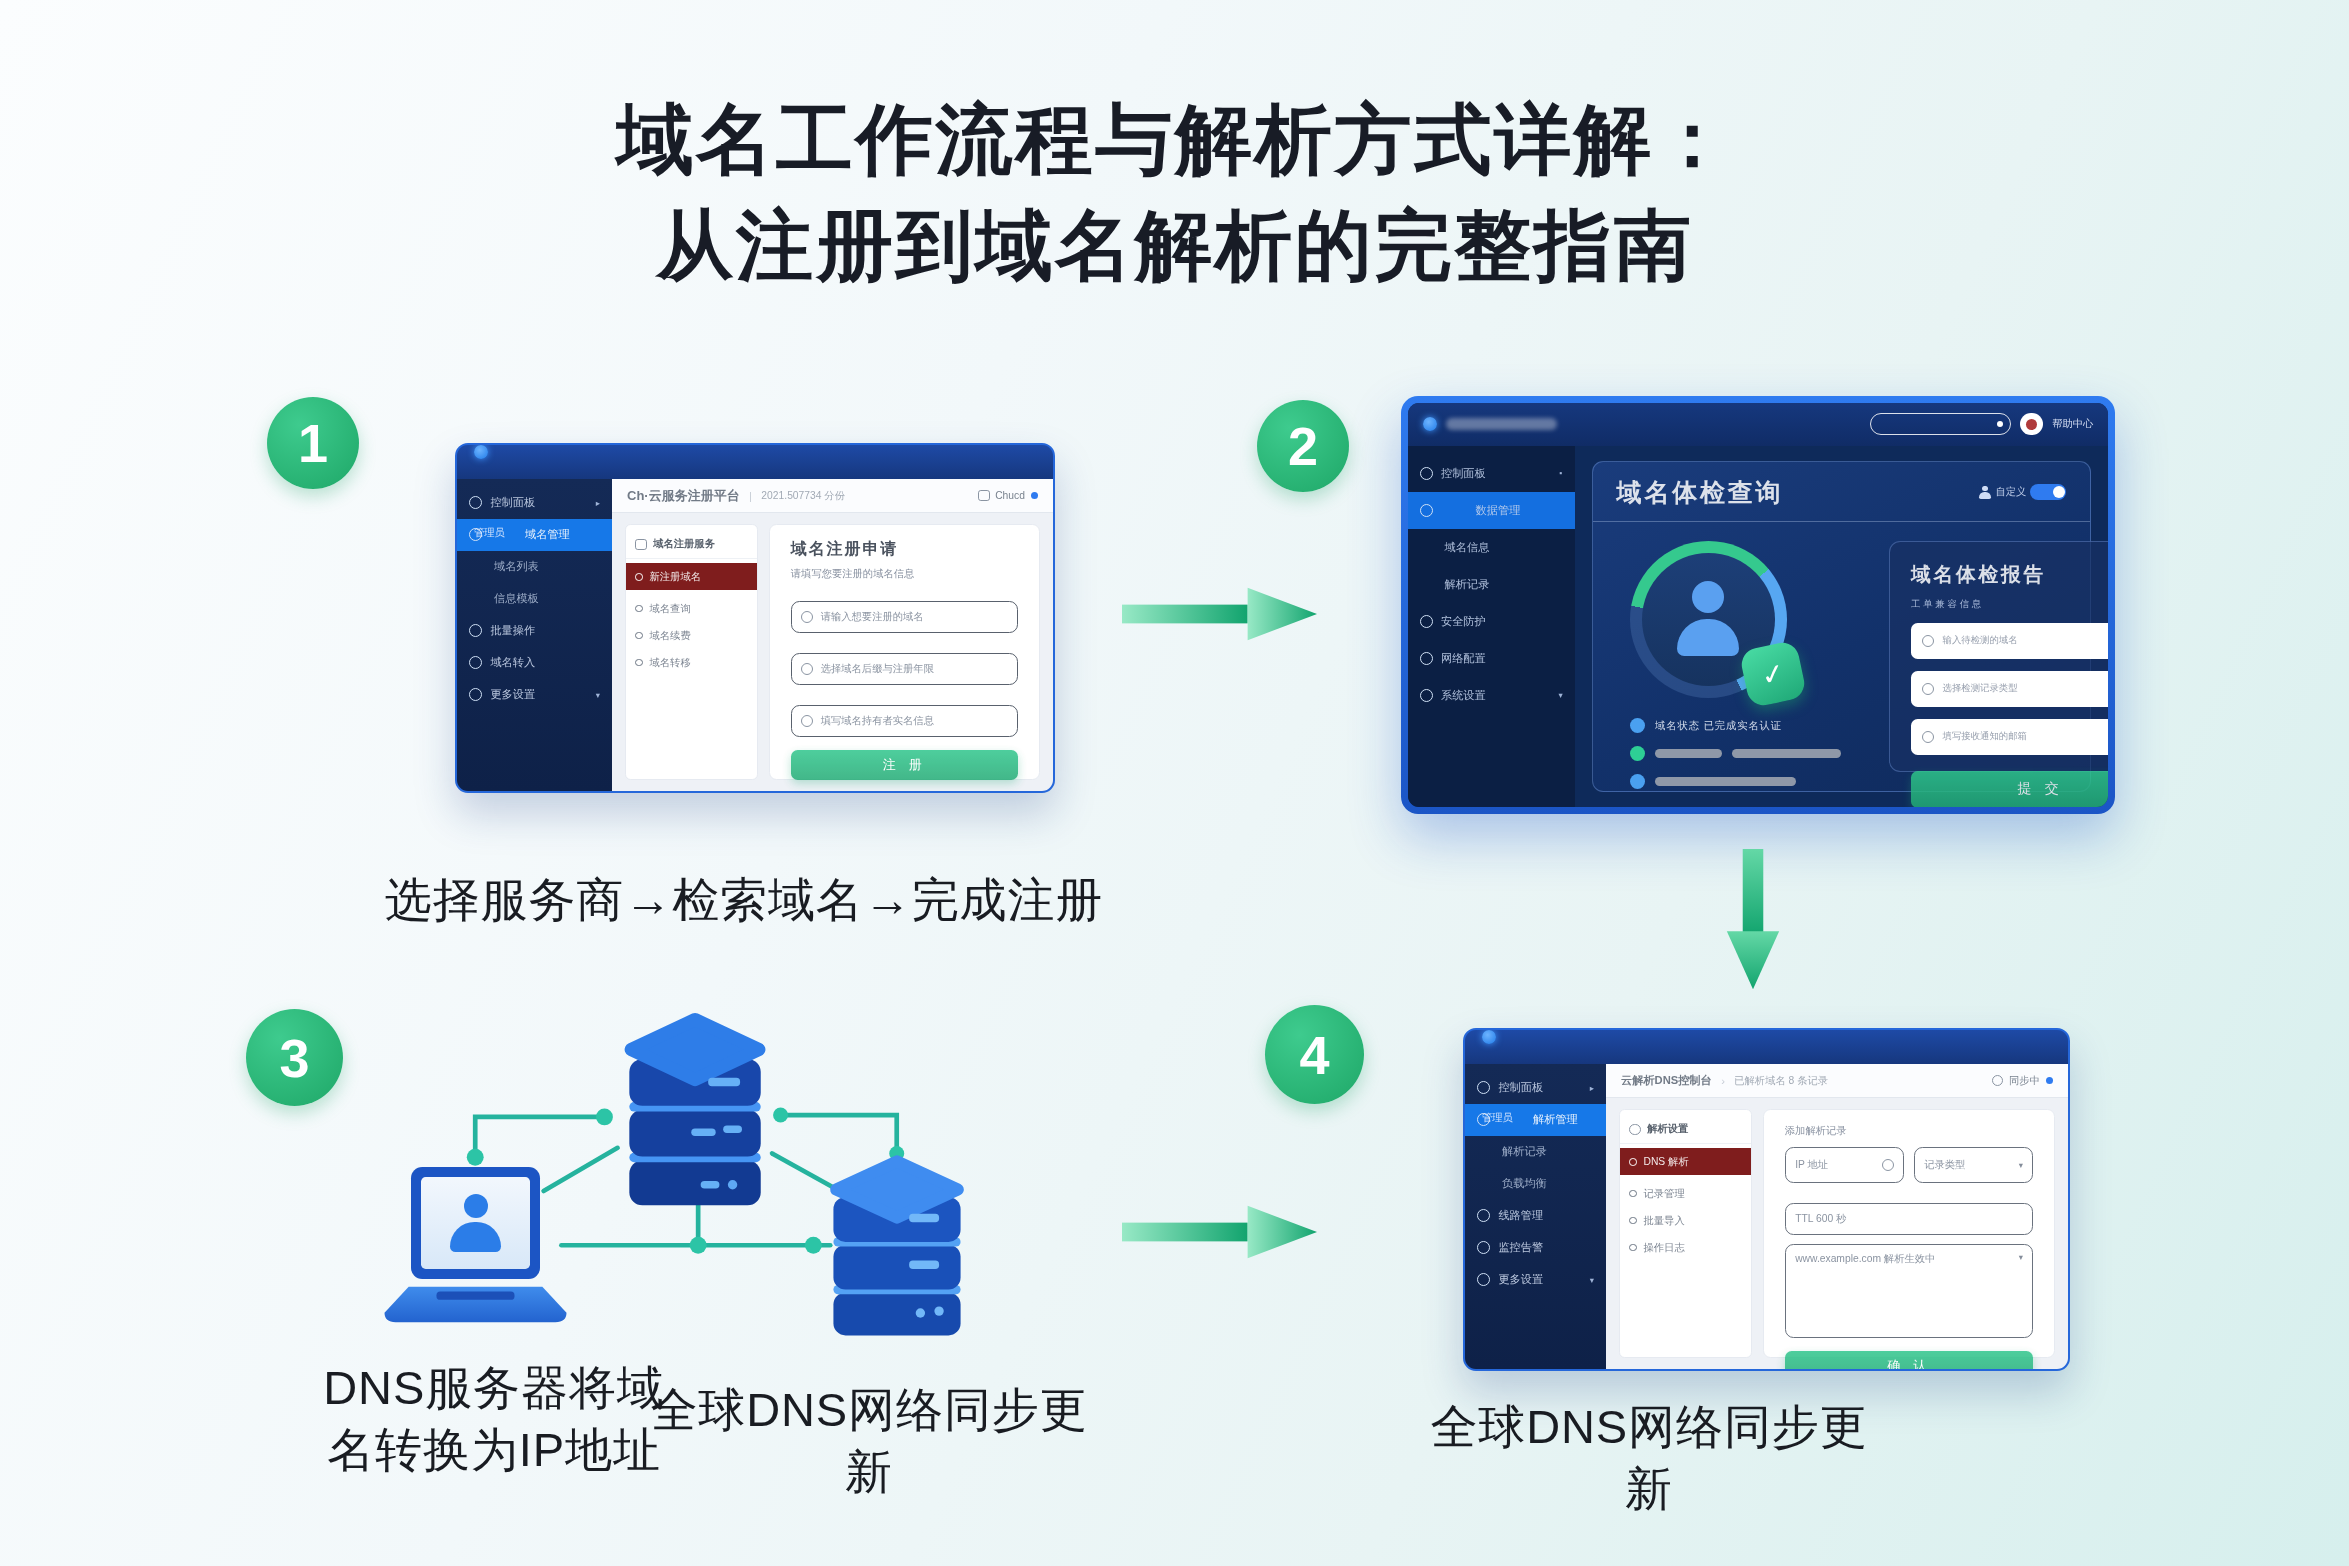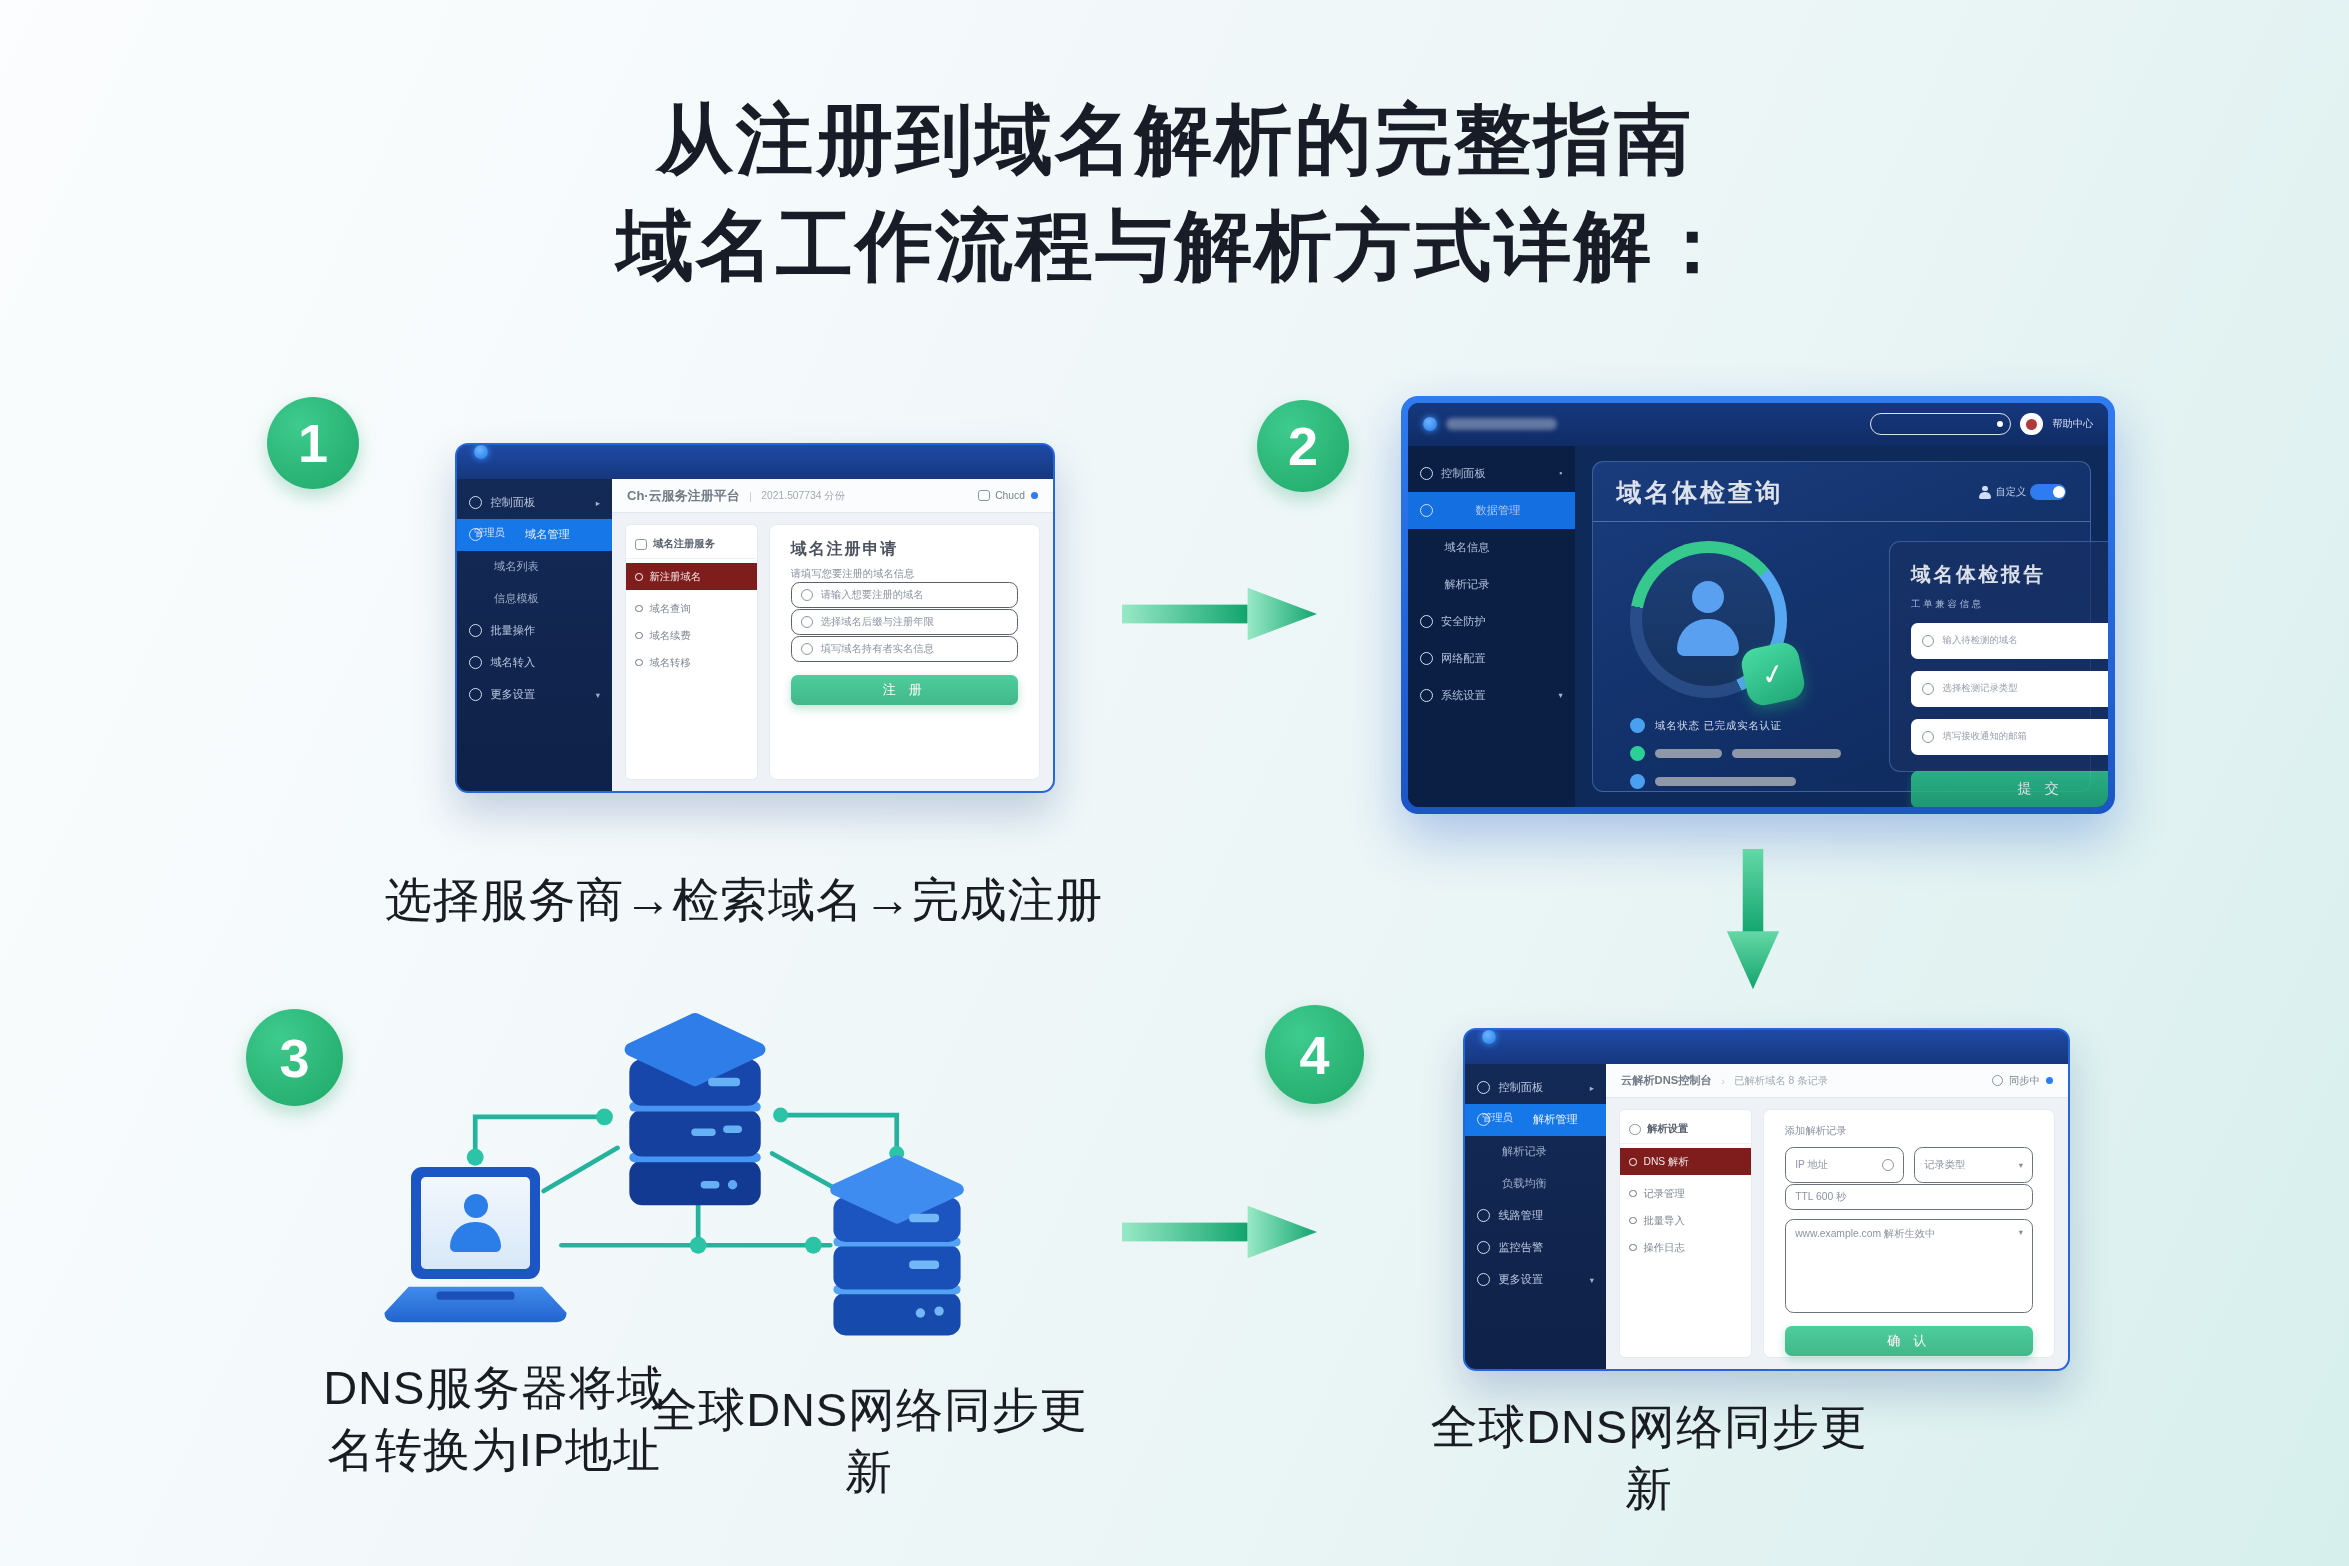--- a/index.html
+++ b/index.html
@@ -58,21 +58,21 @@
   .body1{flex:1;display:flex;padding:11.2px 13px;gap:11.2px;min-height:0;}
   .subnav{width:133px;background:#fff;border:0.9px solid #e6eaf1;border-radius:5.6px;padding:5.6px 0;flex:0 0 auto;}
   .subttl{display:flex;gap:6.6px;align-items:center;height:28px;padding:0 9.4px;
     font-size:10.3px;color:#454f5c;font-weight:bold;border-bottom:0.9px solid #eef1f5;}
   .subrow{display:flex;gap:6.6px;align-items:center;height:27px;padding:0 9.4px;font-size:10.3px;color:#6c7684;}
   .subrow.on{background:#7f1d1d;color:#fff;margin:4.7px 0;}
   .dot8{width:7.5px;height:7.5px;border:1.4px solid currentColor;border-radius:50%;flex:0 0 auto;}
   .formcard{flex:1;background:#fff;border:0.9px solid #e6eaf1;border-radius:7.5px;padding:14px 20.6px;min-width:0;}
   .fttl{font-size:16px;font-weight:bold;color:#2b3442;letter-spacing:1.9px;}
   .fsub{font-size:10.3px;color:#7b8596;margin-top:6.6px;}
-  .inp{margin-top:1px;height:26px;border:1.9px solid #59616d;border-radius:8.4px;
+  .inp{margin-top:20px;height:32px;border:1.9px solid #59616d;border-radius:8.4px;
     display:flex;align-items:center;gap:7.5px;padding:0 9.4px;background:#fff;}
   .cir{width:12px;height:12px;border:1.5px solid #8b95a3;border-radius:50%;flex:0 0 auto;}
   .ph{font-size:10.3px;color:#7e8897;}
   .gbtn{margin-top:13px;height:30px;border-radius:6.6px;
     background:linear-gradient(180deg,#2fc68c,#22ab75);color:#fff;display:flex;align-items:center;
     justify-content:center;font-size:13px;letter-spacing:4.7px;box-shadow:0 3.7px 9.4px rgba(34,170,117,.35);}
 
   
   .win2{position:absolute;border-radius:17px;padding:6.6px;
     background:linear-gradient(180deg,#2f7bf0,#1b55c6);
@@ -147,22 +147,22 @@
   
   .g{filter:blur(0.6px);opacity:.9;}
   .g2{filter:blur(0.7px);opacity:.85;}
 </style>
 </head>
 <body>
 
 <div class="canvas">
 
   <div class="title">
+    <div>域名工作流程与解析方式详解：</div>
     <div>从注册到域名解析的完整指南</div>
-    <div>域名工作流程与解析方式详解：</div>
   </div>
 
   <div class="badge" style="left:267px;top:397px;">
     <span>1</span>
     </div>
   <div class="badge" style="left:1257px;top:400px;">
     <span>2</span>
     </div>
   <div class="badge" style="left:246px;top:1009px;width:97px;height:97px;">
     <span>3</span>

